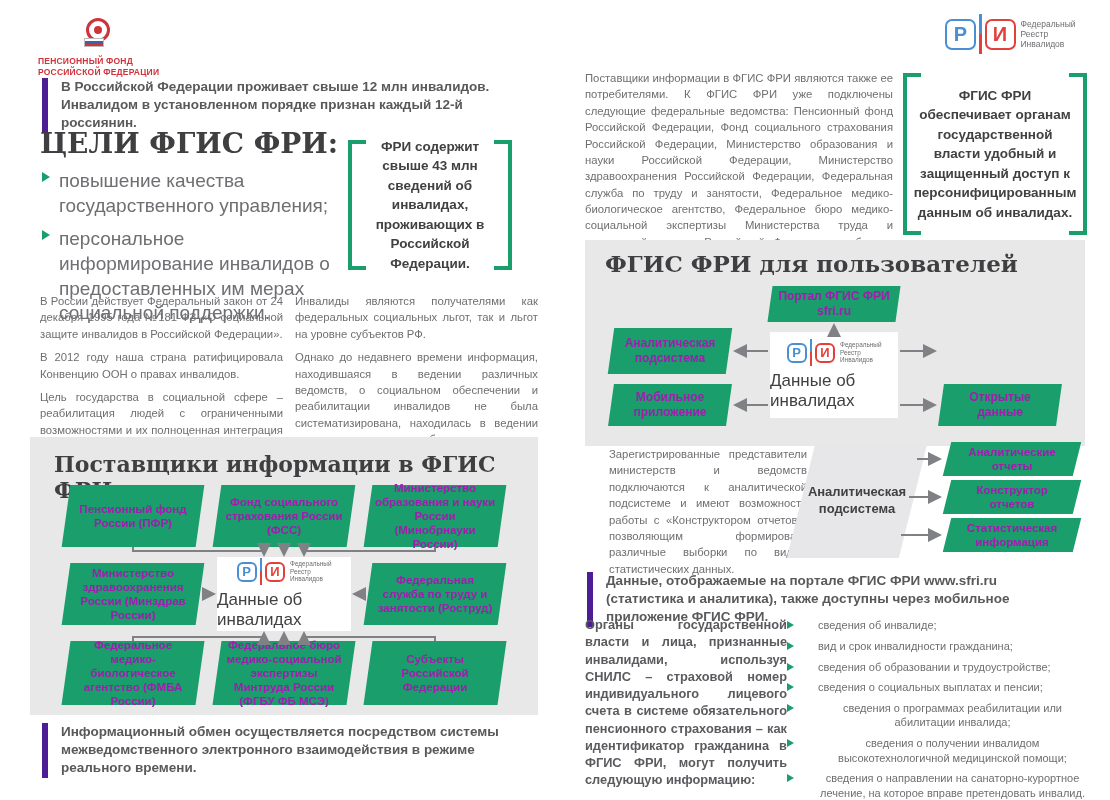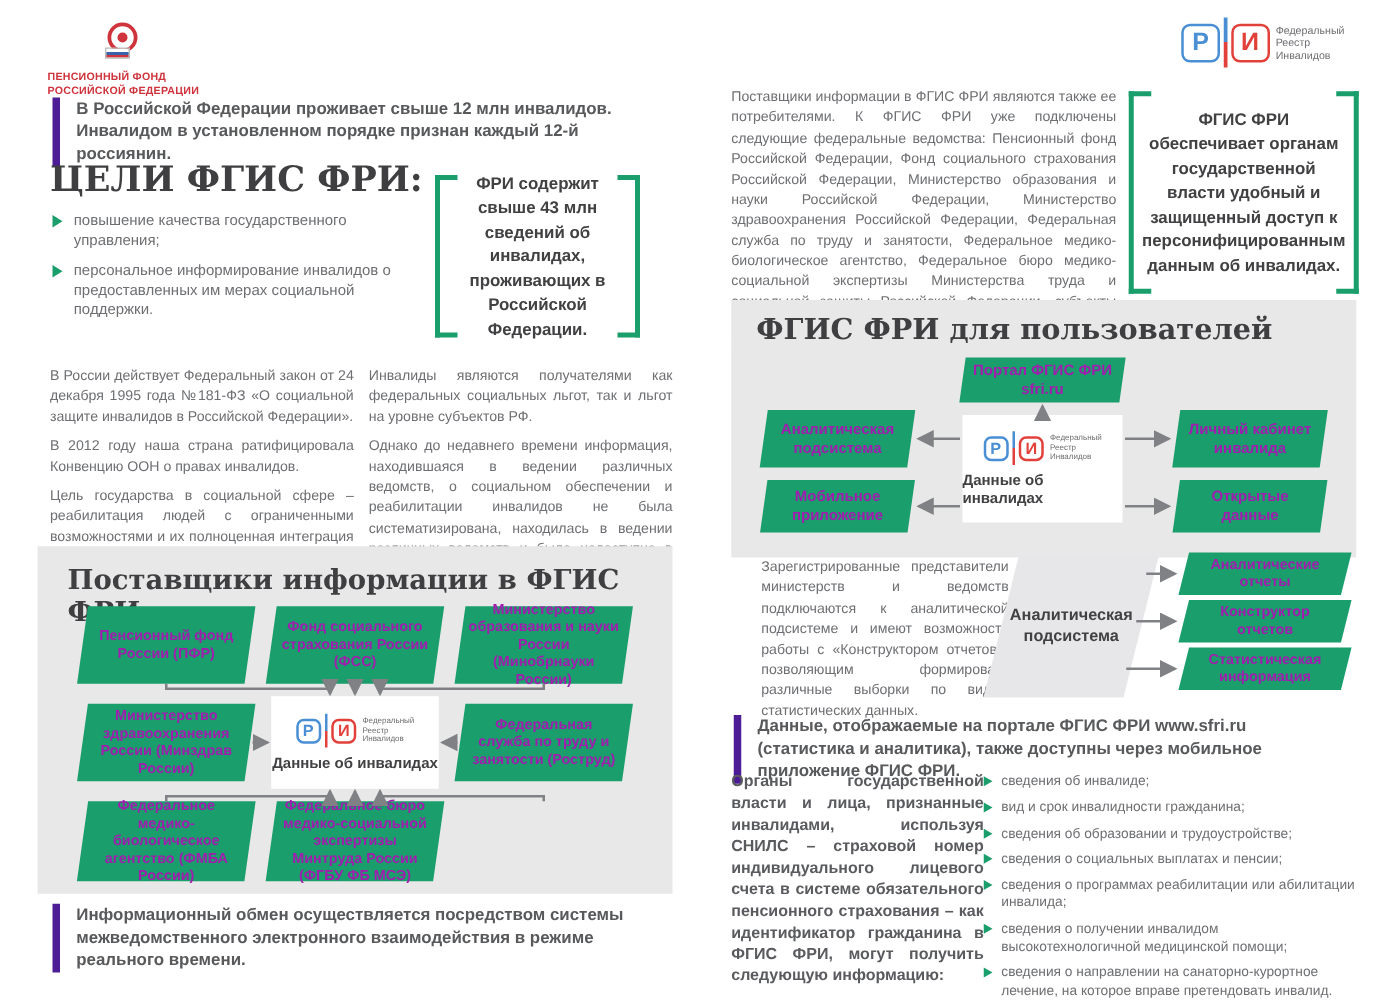--- a/index.html
+++ b/index.html
@@ -24,21 +24,21 @@
              font-weight:bold; color:#414042; font-size:13.5px; line-height:1.45; padding:12px 24px; }
   .bracket::before, .bracket::after { content:""; position:absolute; top:0; bottom:0; width:14px;
              border:4px solid #1a9e6b; }
   .bracket::before { left:0; border-right:none; }
   .bracket::after  { right:0; border-left:none; }
 
   
   .goal-item { display:flex; gap:9px; margin-bottom:9px; width:300px; }
   .tri { flex:0 0 auto; width:0; height:0; border-left:8px solid #1a9e6b;
          border-top:5px solid transparent; border-bottom:5px solid transparent; margin-top:3px; }
-  .goal-text { font-size:12px; line-height:1.3; color:#6e6f72; }
+  .goal-text { font-size:19px; line-height:1.3; color:#6e6f72; }
 
   
   .panel { position:absolute; background:#e8e8e9; }
 
   
   .gbox { position:absolute; }
   .gbox .bg { position:absolute; inset:0; background:#1a9e6b; transform:skewX(-8deg); }
   .gbox .lbl { position:relative; z-index:1; height:100%; display:flex; align-items:center;
                justify-content:center; text-align:center; color:#a21caf; font-weight:bold;
                font-size:11.5px; line-height:1.22; padding:2px 6px; }
@@ -48,21 +48,21 @@
   .gbox.steep .bg { transform:skewX(-14deg); }
   .graybox { position:absolute; }
   .graybox .bg { position:absolute; inset:0; background:#e7e7e9; transform:skewX(-14deg); }
   .graybox .lbl { position:relative; z-index:1; height:100%; display:flex; align-items:center;
                   justify-content:center; text-align:center; font-weight:bold; font-size:13px;
                   color:#414042; line-height:1.3; padding:4px 10px; }
 
   
   .wbox { position:absolute; background:#fff; display:flex; flex-direction:column;
           align-items:center; justify-content:center; gap:5px; }
-  .wbox .data-lbl { font-weight:bold; font-size:12px; color:#414042; }
+  .wbox .data-lbl { font-weight:normal; font-size:17px; color:#414042; }
 
   
   .ri-logo { display:flex; align-items:center; }
   .ri-sq { display:flex; align-items:center; justify-content:center; font-weight:bold;
            border-radius:7px; }
   .ri-sq.p { color:#4a8fd3; border:2.5px solid #4a8fd3; }
   .ri-sq.i { color:#e2403a; border:2.5px solid #e2403a; }
   .ri-bar { width:2.5px; background:linear-gradient(#4a8fd3 50%, #e2403a 50%); margin:0 3px; }
   .ri-text { color:#6d6e71; line-height:1.18; margin-left:5px; }
   .ri-sm .ri-sq { width:20px; height:20px; font-size:13px; border-radius:6px; }
@@ -77,21 +77,21 @@
   .pfr-emblem { position:relative; width:30px; height:30px; }
   .pfr-circle { position:absolute; left:2px; top:0; width:24px; height:24px; border-radius:50%;
                 border:3px solid #cf333b; background:#fff; }
   .pfr-circle::after { content:""; position:absolute; left:5px; top:5px; width:8px; height:8px;
                 background:#cf333b; border-radius:50%; }
   .pfr-flag { position:absolute; left:0; bottom:1px; width:20px; height:9px; border:1px solid #bbb;
               background:linear-gradient(#fff 33%, #3a62a8 33%, #3a62a8 66%, #cf333b 66%); }
   .pfr-name { font-size:8.5px; font-weight:bold; color:#cf333b; line-height:1.25; letter-spacing:.2px; }
 
   
-  .snils-item { display:flex; gap:7px; margin-bottom:6.5px; }
+  .snils-item { display:flex; gap:24px; margin-bottom:6.5px;text-align:center; }
   .snils-item .tri { border-left-width:7px; border-top-width:4px; border-bottom-width:4px; margin-top:3px; }
   .snils-text { font-size:11px; line-height:1.3; color:#6e6f72; }
 
   svg.arrows { position:absolute; inset:0; pointer-events:none; z-index:2; }
   .panel-title { position:absolute; }
 </style>
 </head>
 <body>
 
 <div class="sheet">
@@ -177,20 +177,24 @@
       <div class="data-lbl">Данные об инвалидах</div>
     </div>
 
     <div class="gbox" style="left:36px; top:204px; width:134px; height:64px;">
       <div class="bg"></div>
         <div class="lbl">Федеральное медико-биологическое агентство (ФМБА России)</div>
     </div>
     <div class="gbox" style="left:187px; top:204px; width:134px; height:64px;">
       <div class="bg"></div>
         <div class="lbl">Федеральное бюро медико-социальной экспертизы Минтруда России (ФГБУ ФБ МСЭ)</div>
+    </div>
+    <div class="gbox" style="left:338px; top:204px; width:134px; height:64px;">
+      <div class="bg"></div>
+        <div class="lbl">Субъекты Российской Федерации</div>
     </div>
 
     <svg class="arrows" width="508" height="278">
       <defs>
         <marker id="mL" markerWidth="8" markerHeight="8" refX="6" refY="3.5" orient="auto">
           <path d="M0,0 L7,3.5 L0,7 z" fill="#7f8184"></path>
         </marker>
       </defs>
       <g stroke="#7f8184" stroke-width="2" fill="none">
         <polyline points="103,110 103,114 234,114 234,118" marker-end="url(#mL)"></polyline>
@@ -239,24 +243,20 @@
     </div>
 
     <div class="gbox big" style="left:26px; top:88px; width:118px; height:46px;">
       <div class="bg"></div>
         <div class="lbl">Аналитическая подсистема</div>
     </div>
     <div class="gbox big" style="left:26px; top:144px; width:118px; height:42px;">
       <div class="bg"></div>
         <div class="lbl">Мобильное приложение</div>
     </div>
-    <div class="gbox big" style="left:356px; top:88px; width:118px; height:46px;">
-      <div class="bg"></div>
-        <div class="lbl">Личный кабинет инвалида</div>
-    </div>
     <div class="gbox big" style="left:356px; top:144px; width:118px; height:42px;">
       <div class="bg"></div>
         <div class="lbl">Открытые данные</div>
     </div>
 
     <div class="wbox" style="left:185px; top:92px; width:128px; height:86px;">
       <div class="ri-logo ri-sm">
         <span class="ri-sq p">Р</span>
         <span class="ri-bar"></span>
         <span class="ri-sq i">И</span>

